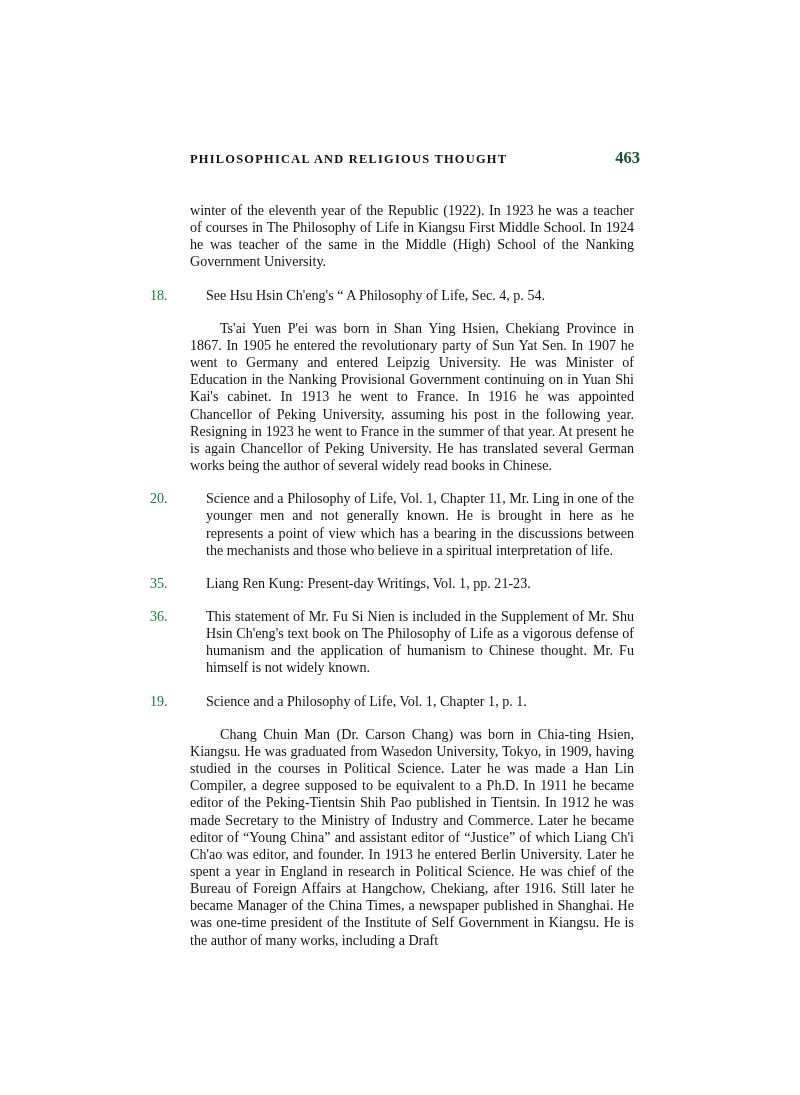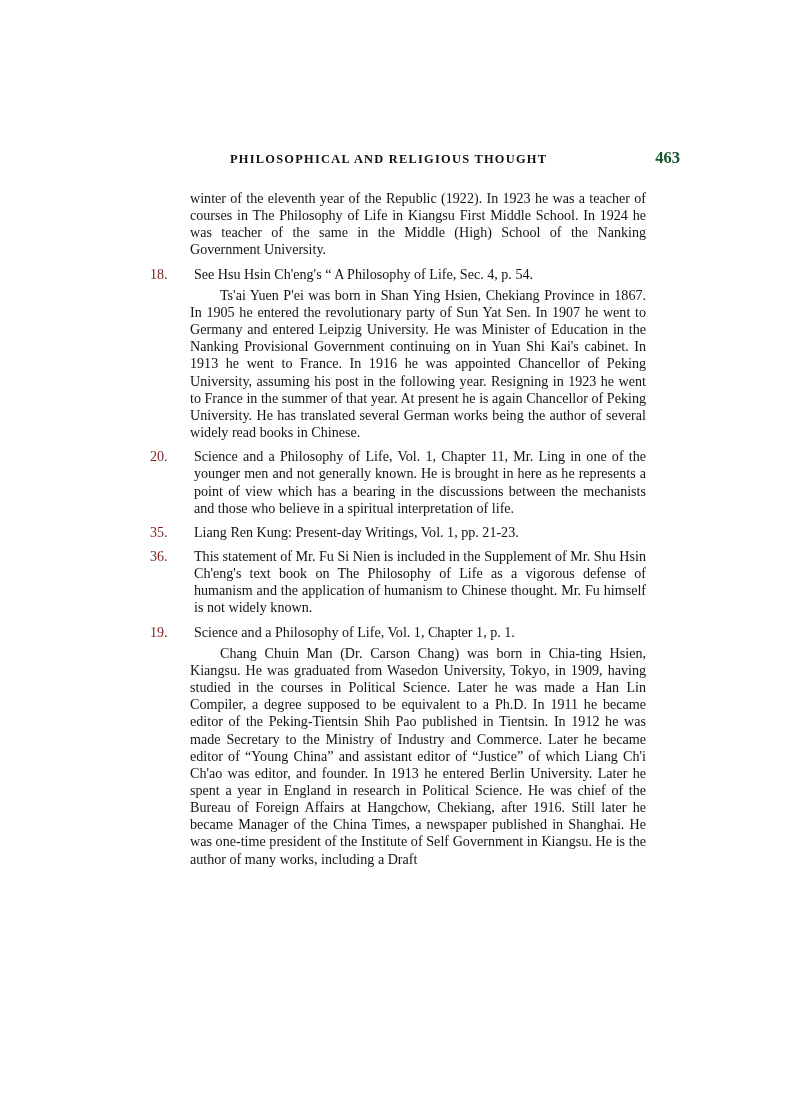--- a/index.html
+++ b/index.html
@@ -28,21 +28,20 @@
 
   
   .running-head {
     position: absolute;
     left: 190px;
     top: 148px;
     width: 450px;
     display: flex;
     align-items: baseline;
     justify-content: space-between;
-    margin-left: 40px;
   }
   .running-head-title {
     font-size: 12.4px;
     letter-spacing: 1.25px;
     font-weight: 600;
     white-space: nowrap;
     color: #101010;
   }
   .folio {
     font-size: 16.5px;
@@ -53,21 +52,21 @@
 
   
   .body-col {
     position: absolute;
     left: 150px;
     top: 186px;
     width: 500px;
   }
 
   p {
-    margin: 4px;
+    margin: 16px;
     font-size: 14.1px;
     line-height: 17.15px;
     text-align: justify;
     text-justify: inter-word;
     color: #131313;
   }
 
   
   .para {
     margin-left: 40px;
@@ -84,21 +83,21 @@
     margin-top: 7px;
   }
   .note .num {
     position: absolute;
     left: -40px;
     top: 0;
     width: 32px;
     text-align: left;
     font-size: 14.1px;
     line-height: 17.15px;
-    color: #7f1d1d;
+    color: #15803d;
   }
   .note .note-body {
     display: block;
   }
 </style>
 </head>
 <body>
 
 <div class="page">
 

